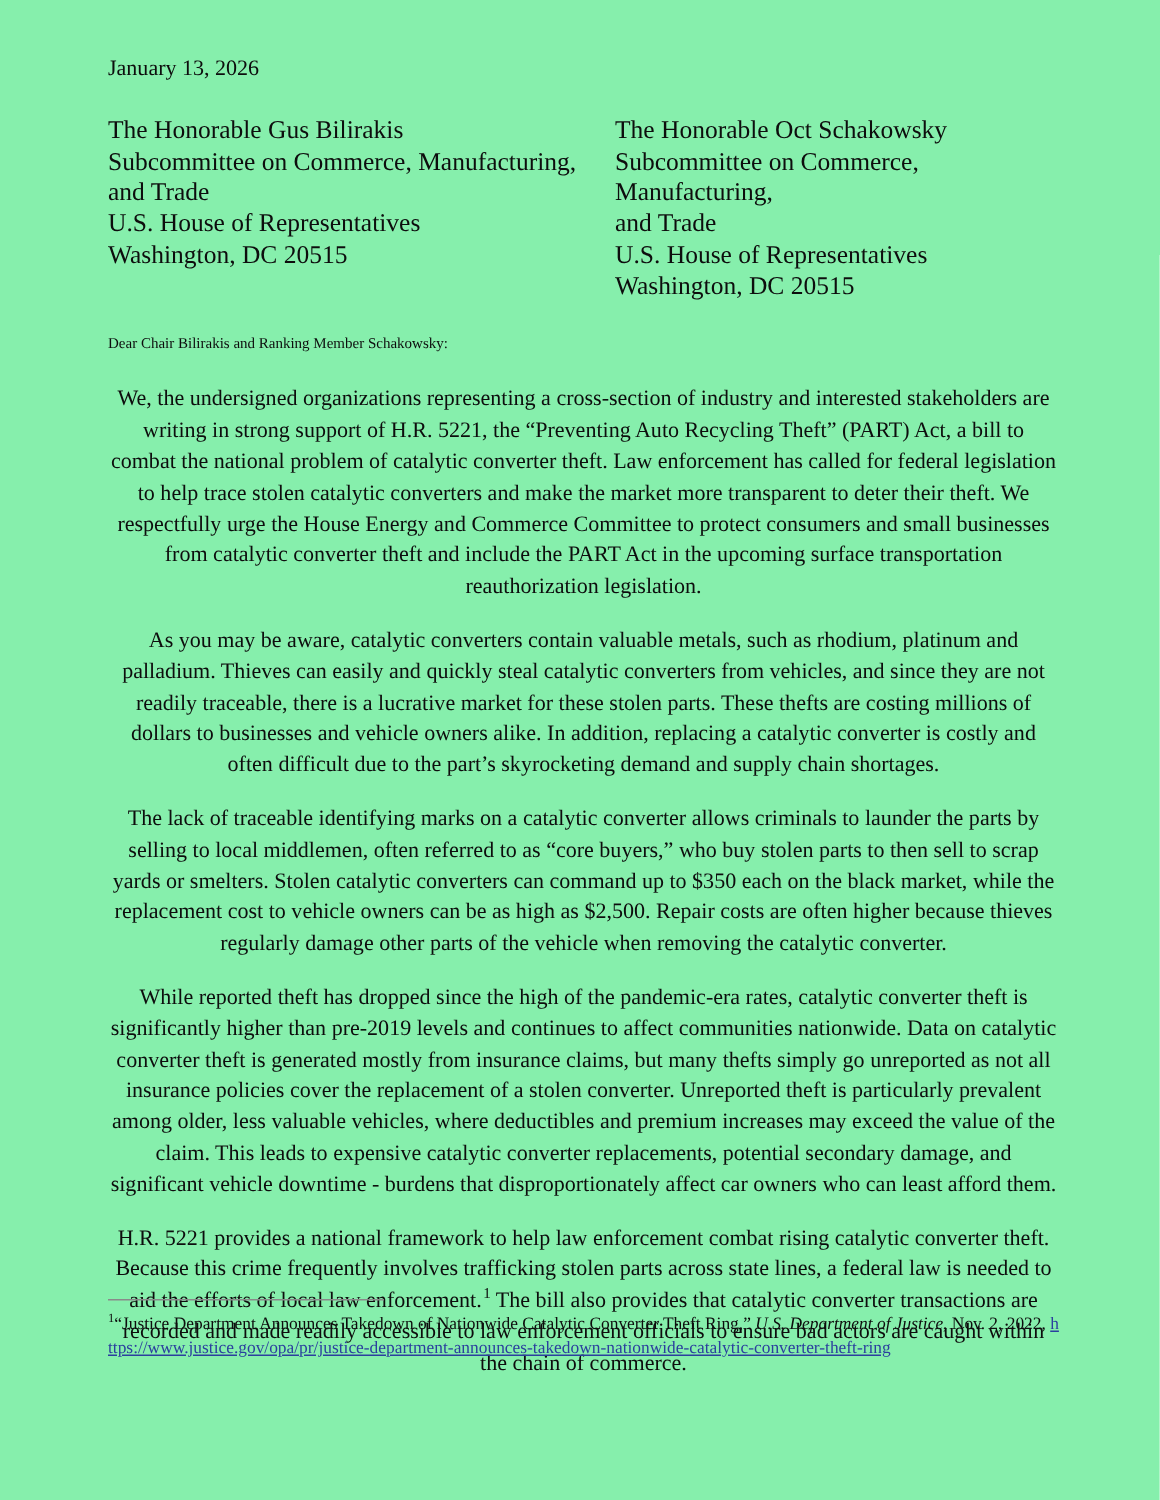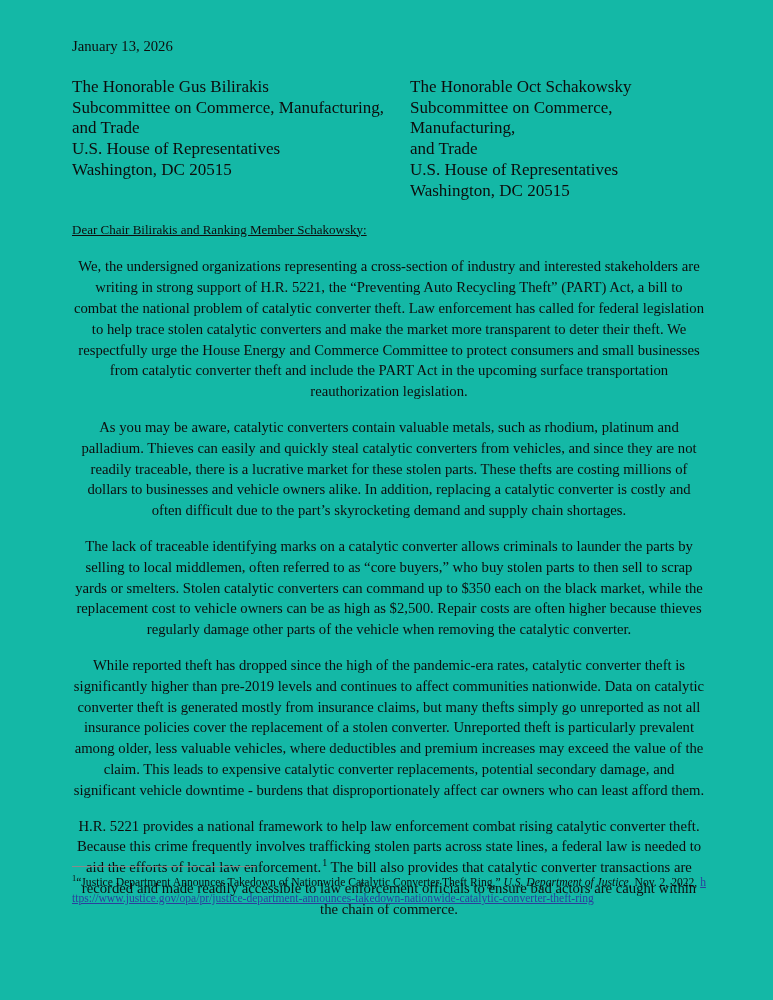--- a/index.html
+++ b/index.html
@@ -15,21 +15,21 @@
     font-family: "Liberation Serif", "DejaVu Serif", serif;
     color: #0d0d0d;
     -webkit-font-smoothing: antialiased;
   }
 
   .page {
     position: absolute;
     left: 0; top: 0;
     width: 773px;
     height: 1000px;
-    background: #14b8a6;
+    background: #86efac;
   }
 
   .content {
     position: absolute;
     left: 72px;
     top: 36px;
     width: 634px;
   }
 
   .date-line {
@@ -47,24 +47,23 @@
   .addr-col {
     font-size: 17px;
     line-height: 20.8px;
   }
   .addr-col.left  { width: 338px; }
   .addr-col.right { width: 296px; }
   .addr-line { white-space: pre-wrap; }
 
   
   .salutation {
-    font-size: 13px;
+    font-size: 10px;
     line-height: 20.8px;
     margin: 0 0 16px 0;
-    text-decoration: underline;
   }
   p.body-para {
     font-size: 14.7px;
     line-height: 20.8px;
     margin: 0 0 15px 0;
     text-align: center;
   }
   sup.fn-ref {
     font-size: 10px;
     vertical-align: super;

